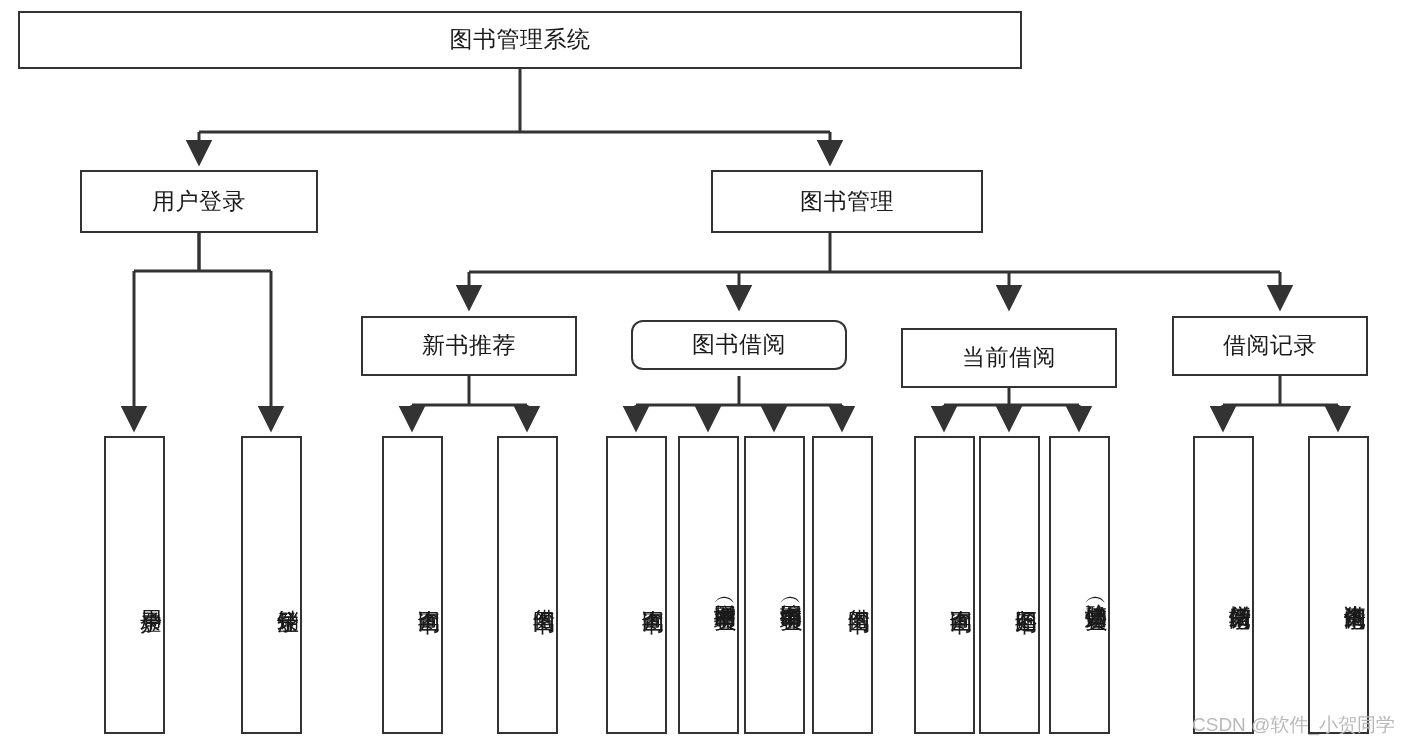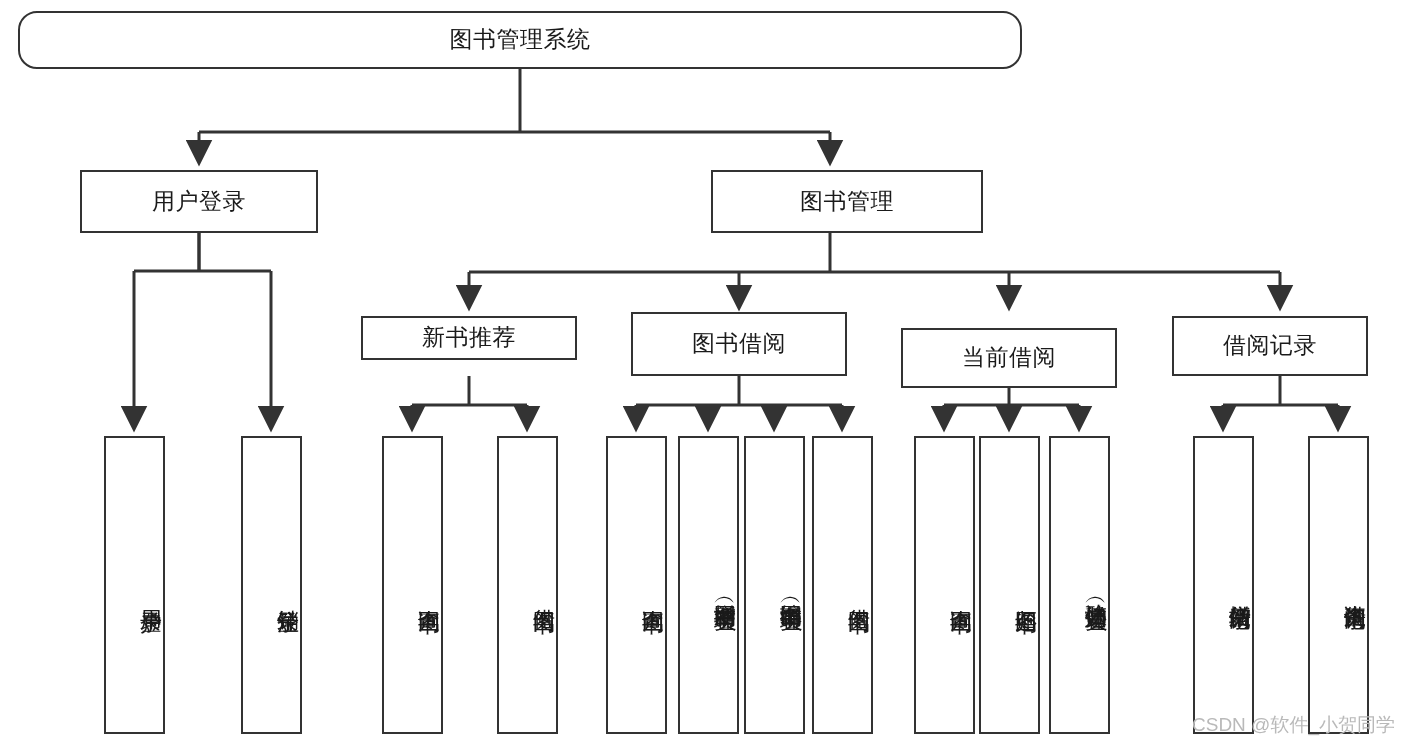--- a/index.html
+++ b/index.html
@@ -114,27 +114,27 @@
       <path d="M 1009 405 L 1009 428" marker-end="url(#arrow)"></path>
       <path d="M 1079 405 L 1079 428" marker-end="url(#arrow)"></path>
 
       <path d="M 1280 376 L 1280 405"></path>
       <path d="M 1223 405 L 1338 405"></path>
       <path d="M 1223 405 L 1223 428" marker-end="url(#arrow)"></path>
       <path d="M 1338 405 L 1338 428" marker-end="url(#arrow)"></path>
     </g>
   </svg>
 
-  <div class="node node-h" style="left:18px; top:11px; width:1004px; height:58px;border-radius:19px;">图书管理系统</div>
+  <div class="node node-h" style="left:18px; top:11px; width:1004px; height:58px;">图书管理系统</div>
 
   <div class="node node-h" style="left:80px; top:170px; width:238px; height:63px;">用户登录</div>
   <div class="node node-h" style="left:711px; top:170px; width:272px; height:63px;">图书管理</div>
 
-  <div class="node node-h" style="left:361px; top:316px; width:216px; height:44px;">新书推荐</div>
-  <div class="node node-h" style="left:631px; top:312px; width:216px; height:64px;">图书借阅</div>
+  <div class="node node-h" style="left:361px; top:316px; width:216px; height:60px;">新书推荐</div>
+  <div class="node node-h" style="left:631px; top:320px; width:216px; height:50px;border-radius:12px;">图书借阅</div>
   <div class="node node-h" style="left:901px; top:316px; width:216px; height:60px;margin-top:12px;">当前借阅</div>
   <div class="node node-h" style="left:1172px; top:316px; width:196px; height:60px;">借阅记录</div>
 
   <div class="node node-v" style="left:104px; top:436px; width:61px; height:298px;">用户登录</div>
   <div class="node node-v" style="left:241px; top:436px; width:61px; height:298px;">注销登录</div>
 
   <div class="node node-v" style="left:382px; top:436px; width:61px; height:298px;">查询图书</div>
   <div class="node node-v" style="left:497px; top:436px; width:61px; height:298px;">借阅图书</div>
 
   <div class="node node-v" style="left:606px; top:436px; width:61px; height:298px;">查询图书</div>

